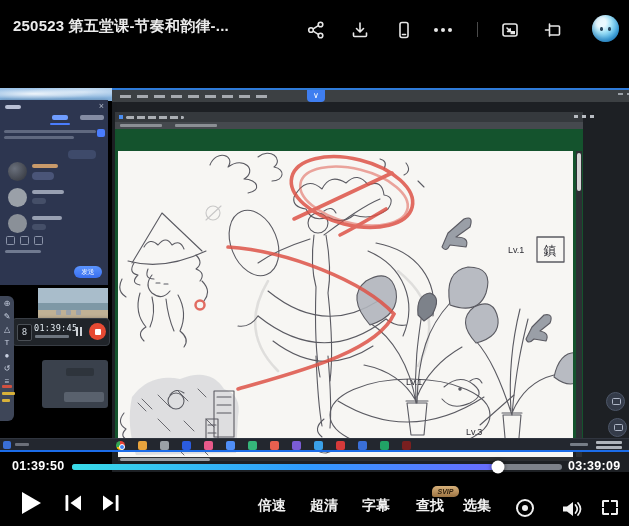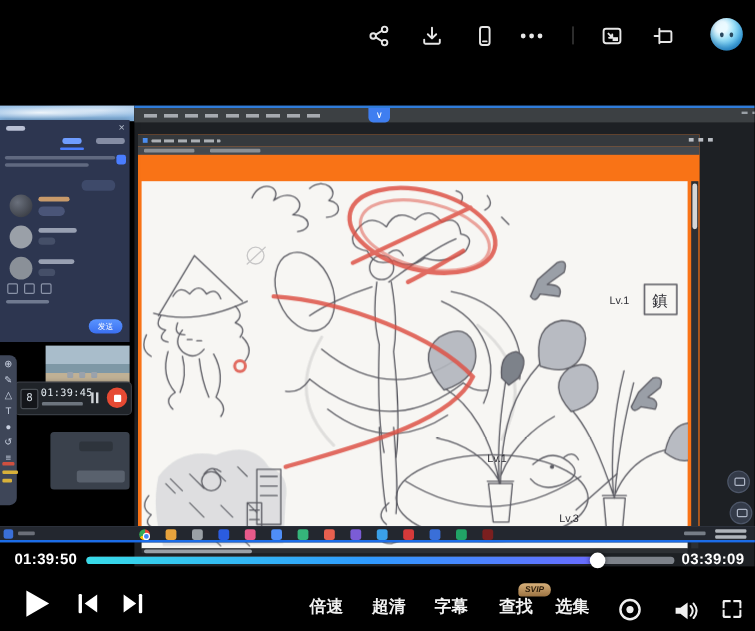--- a/index.html
+++ b/index.html
@@ -56,21 +56,21 @@
   .gdlg .fld{position:absolute;left:24px;top:8px;width:28px;height:8px;background:#2e343c;border-radius:2px;}
   .gdlg .btn{position:absolute;left:22px;top:32px;width:40px;height:10px;background:#59616d;border-radius:2px;}
   
   .appwin{left:112px;top:28px;width:517px;height:382px;background:#1d2024;border-top:2px solid #2f7bd9;}
   .menubar{left:0;top:0;width:517px;height:12px;background:#3c4043;}
   .menutxt{left:8px;top:4.5px;width:150px;height:3.5px;
            background:repeating-linear-gradient(90deg,#b9bdc3 0 11px,transparent 11px 17px);opacity:.85;}
   .winctl{right:6px;top:3px;width:5px;height:2px;background:#9aa0a6;box-shadow:9px 0 0 #9aa0a6,18px 0 0 #9aa0a6;}
   .chev{left:195px;top:0;width:18px;height:12px;background:#3f7ef0;border-radius:0 0 4px 4px;
         color:#fff;font-size:8px;text-align:center;line-height:11px;}
-  .docwin{left:3px;top:22px;width:468px;height:327px;background:#f97316;}
+  .docwin{left:3px;top:22px;width:468px;height:327px;background:#14532d;}
   .doctitle{left:0;top:0;width:100%;height:10px;background:#35393d;}
   .docic{left:4px;top:3px;width:4px;height:4px;background:#4a8df0;}
   .doctxt{left:11px;top:3.5px;width:58px;height:3.5px;background:#c9cdd2;opacity:.8;border-radius:1px;
           -webkit-mask:repeating-linear-gradient(90deg,#000 0 8px,transparent 8px 11px);mask:repeating-linear-gradient(90deg,#000 0 8px,transparent 8px 11px);}
   .docctl{right:5px;top:3px;width:4px;height:3px;background:#b8bcc2;box-shadow:8px 0 0 #b8bcc2,16px 0 0 #b8bcc2;}
   .docbar2{left:0;top:10px;width:100%;height:7px;background:#45494e;}
   .docbar2 i{position:absolute;left:5px;top:2px;width:42px;height:2.5px;background:#a9adb2;opacity:.7;border-radius:1px;box-shadow:55px 0 0 #a9adb2;}
   .canvas{left:3px;top:39px;width:455px;height:306px;background:#f7f6f3;}
   .vsb{left:461px;top:39px;width:6px;height:306px;background:#2c2f33;}
   .vsb i{position:absolute;left:1px;top:2px;width:4px;height:38px;background:#d6d6d6;border-radius:2px;}
@@ -108,20 +108,21 @@
   .fsico i:nth-child(1){left:0;top:0;border-right:none;border-bottom:none;border-radius:2px 0 0 0;}
   .fsico i:nth-child(2){right:0;top:0;border-left:none;border-bottom:none;border-radius:0 2px 0 0;}
   .fsico i:nth-child(3){left:0;bottom:0;border-right:none;border-top:none;border-radius:0 0 0 2px;}
   .fsico i:nth-child(4){right:0;bottom:0;border-left:none;border-top:none;border-radius:0 0 2px 0;}
 </style>
 </head>
 <body>
 
 <div class="app">
 
+  <div class="abs hdr-title">250523 第五堂课-节奏和韵律-...</div>
 
   <div class="abs hicon" style="left:306px">
     <svg viewBox="0 0 20 20" fill="none" stroke="#e6e6e6" stroke-width="1.6">
       <circle cx="14.5" cy="4.5" r="2.3"></circle>
         <circle cx="5" cy="10" r="2.3"></circle>
         <circle cx="14.5" cy="15.5" r="2.3"></circle>
       <path d="M7.2 8.9 12.3 5.6 M7.2 11.1 12.3 14.4"></path>
     </svg>
   </div>
   <div class="abs hicon" style="left:350px">

